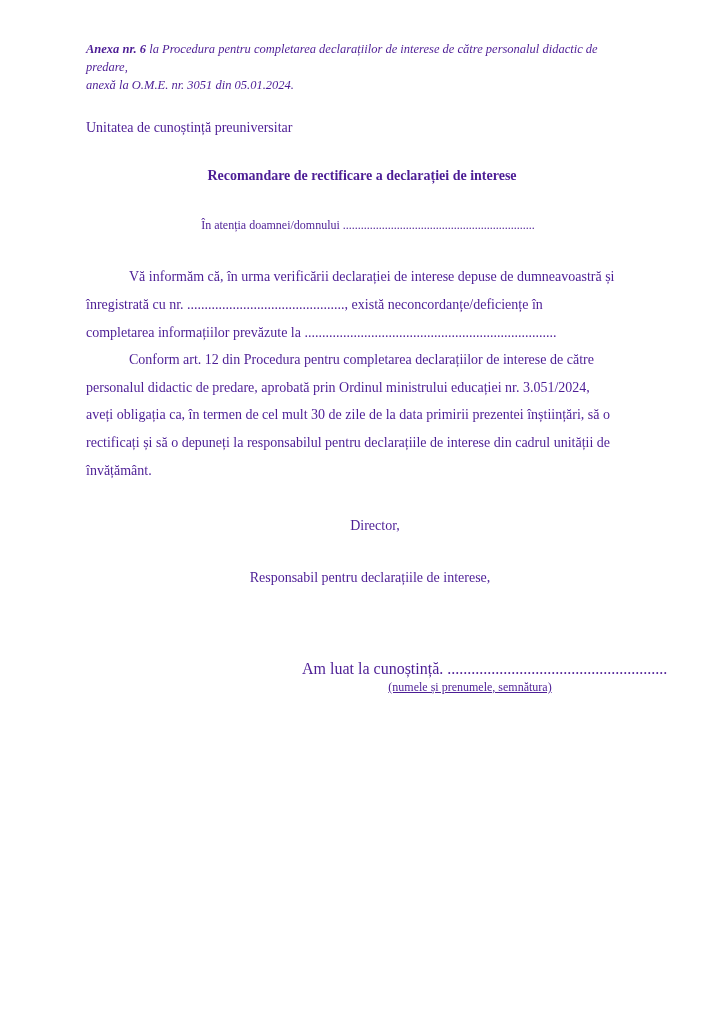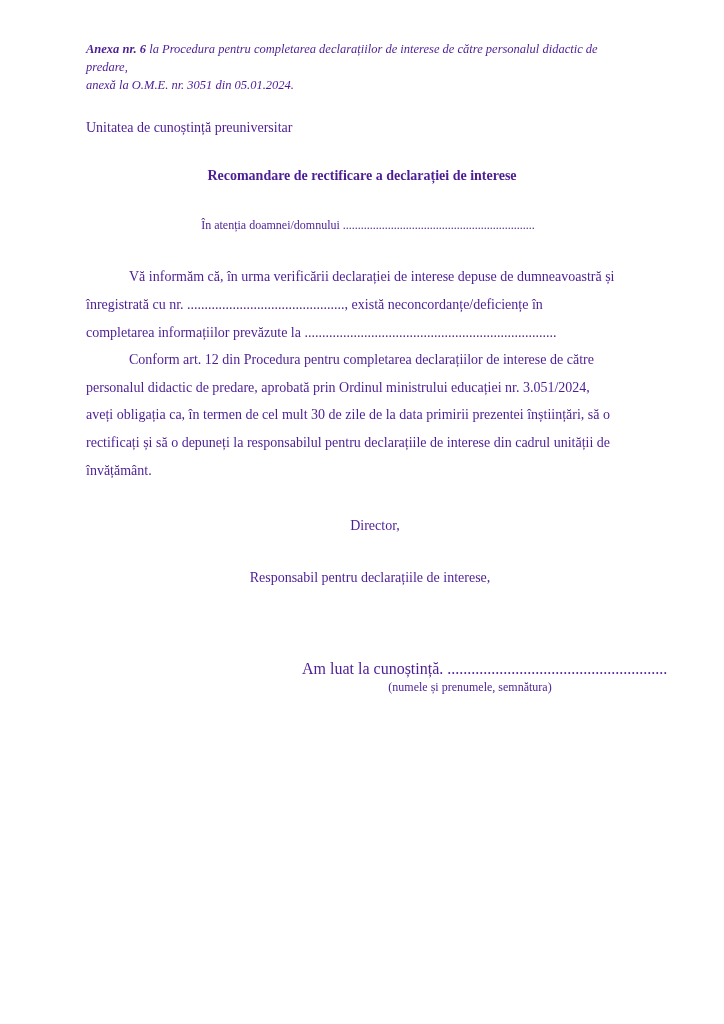--- a/index.html
+++ b/index.html
@@ -75,20 +75,21 @@
     width: 336px;
   }
   .ack-line {
     font-size: 16px;
     white-space: nowrap;
   }
   .sig-note {
     margin-top: 2px;
     font-size: 12px;
     text-align: center;
+    text-decoration: underline;
   }
 </style>
 </head>
 <body>
 
 <div class="page">
 
   <p class="annex">
     <span class="line"><span class="bold">Anexa nr. 6</span><span> la Procedura pentru completarea declarațiilor de interese de către personalul didactic de predare,</span></span>
     <span class="line">anexă la O.M.E. nr. 3051 din 05.01.2024.</span>

